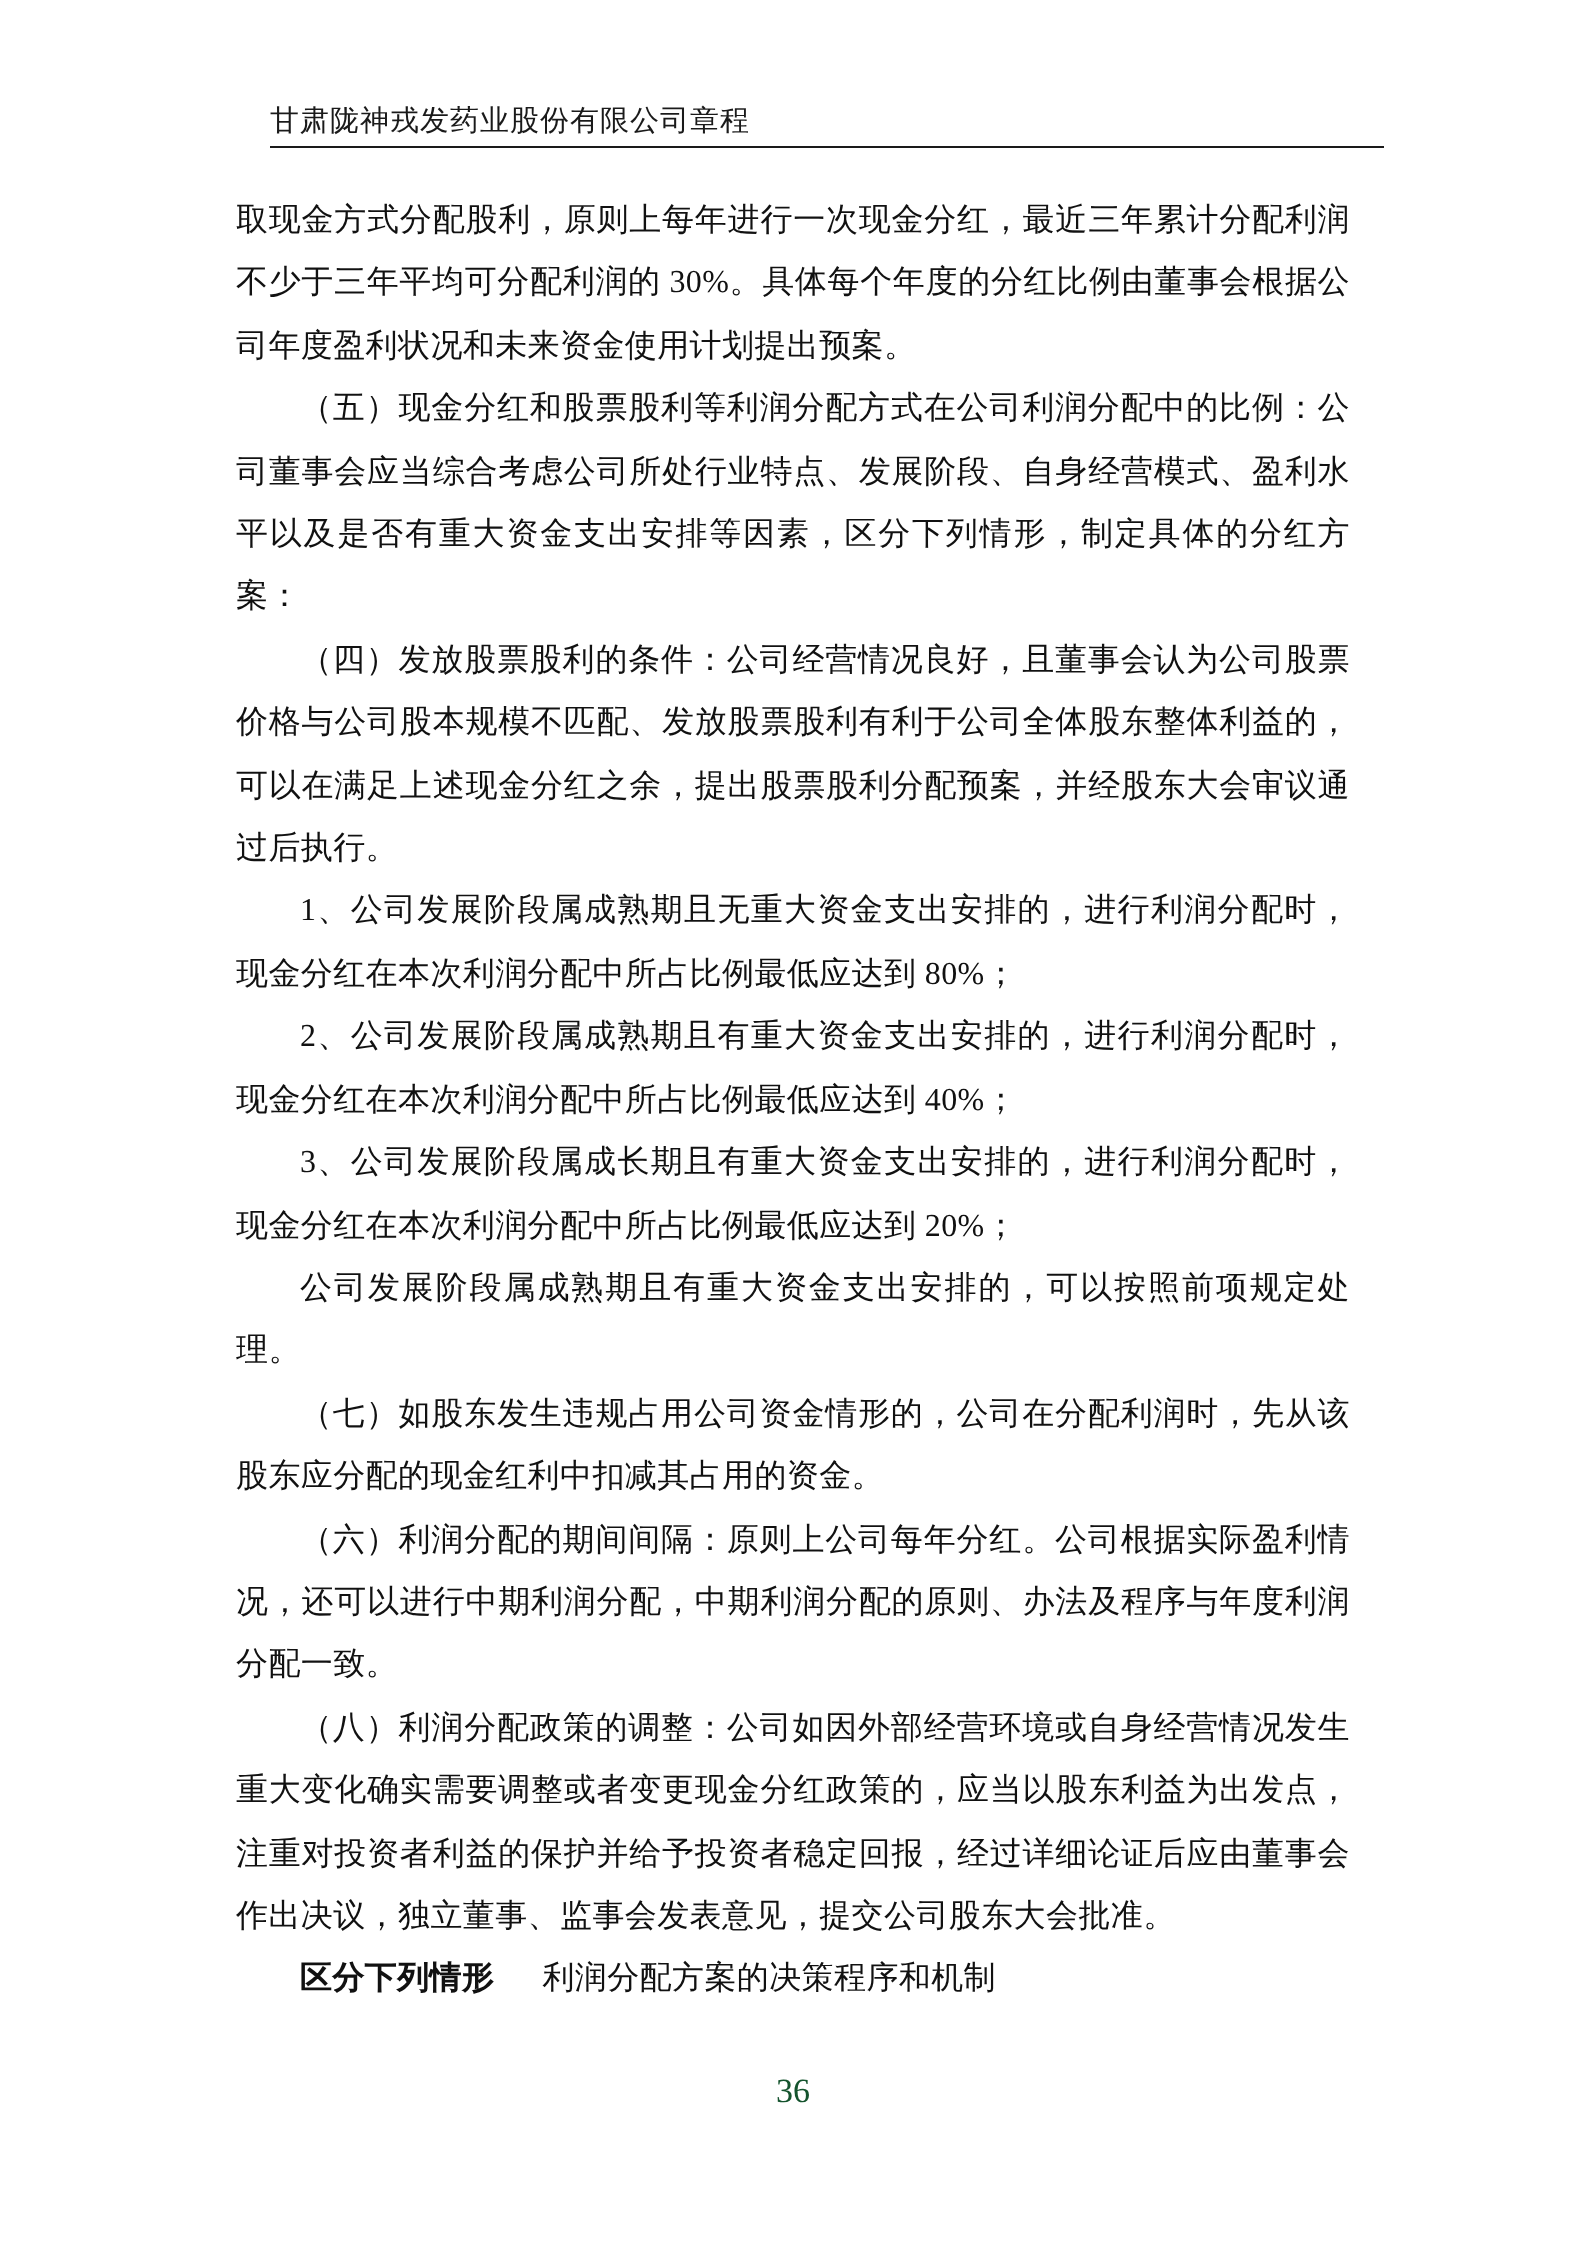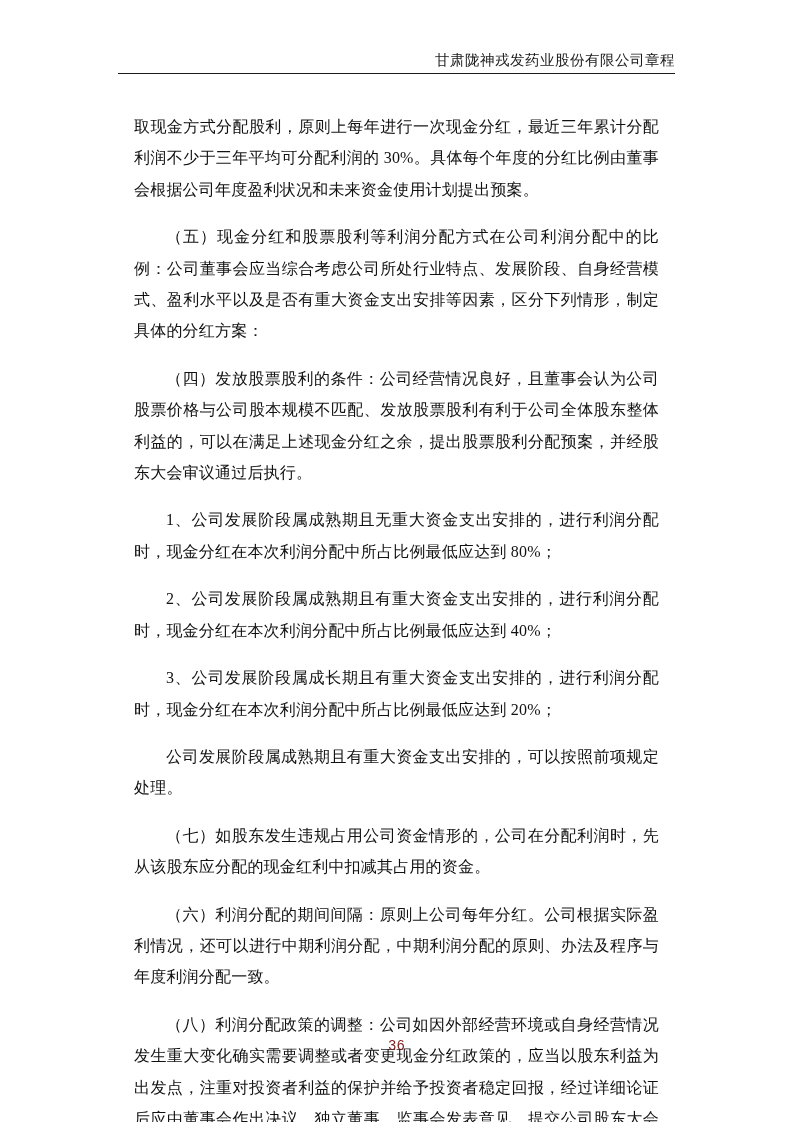--- a/index.html
+++ b/index.html
@@ -11,49 +11,48 @@
     position: relative;
     width: 793px;
     height: 1122px;
     background: #ffffff;
     color: #1a1a1a;
     font-family: "Liberation Serif", "DejaVu Serif", serif;
     overflow: hidden;
   }
   .header {
     position: absolute;
-    left: 118px;
+    left: 135px;
     width: 557px;
     top: 46px;
     height: 24px;
     display: flex;
     align-items: flex-end;
     border-bottom: 1.5px solid #1a1a1a;
     padding-bottom: 3px;
     box-sizing: content-box;
-    justify-content: flex-end;
   }
   .header-title {
     font-size: 14.5px;
     letter-spacing: 0.5px;
     color: #1a1a1a;
     white-space: nowrap;
   }
   .content {
     position: absolute;
     left: 118px;
     width: 557px;
     top: 95px;
     font-size: 16px;
     line-height: 31.4px;
     text-align: justify;
     color: #111111;
   }
   .content p {
-    margin: 16px;
+    margin: 0;
     padding: 0;
     text-indent: 2em;
     letter-spacing: 0.2px;
   }
   .content p.no-indent {
     text-indent: 0;
   }
   .article-heading .article-number {
     font-weight: bold;
   }
@@ -61,23 +60,22 @@
     margin-left: 1.5em;
   }
   .footer {
     position: absolute;
     left: 0;
     width: 793px;
     top: 1036px;
     text-align: center;
   }
   .page-number {
-    font-size: 14px;
-    color: #7f1d1d;
-    font-family: Liberation Mono, monospace;
+    font-size: 17px;
+    color: #14532d;
   }
 </style>
 </head>
 <body>
 
 <div class="page">
 
   <div class="header">
     <span class="header-title">甘肃陇神戎发药业股份有限公司章程</span>
   </div>

